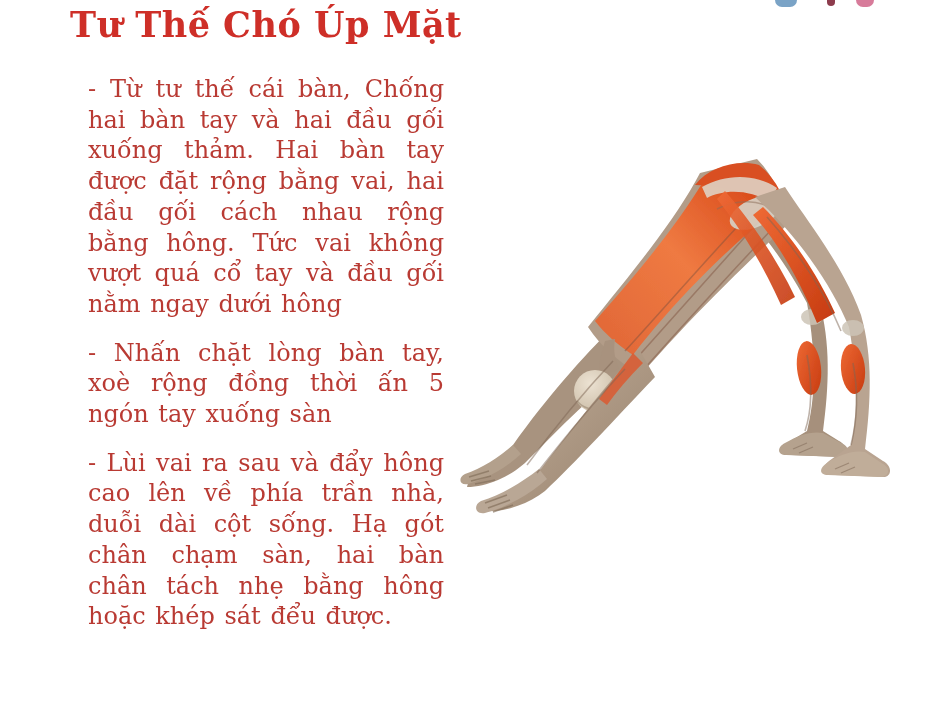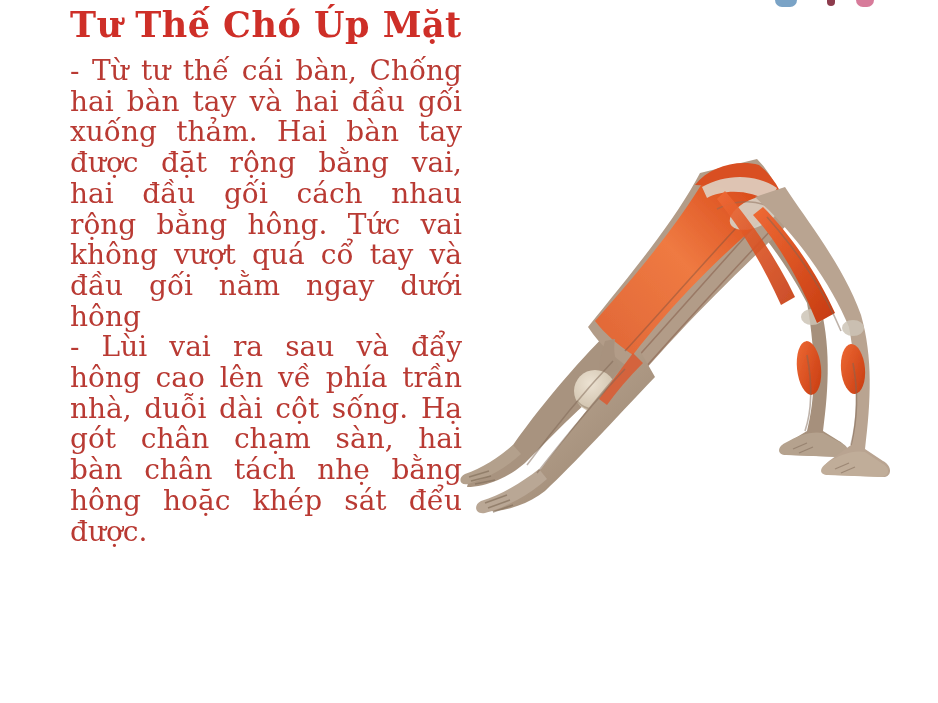--- a/index.html
+++ b/index.html
@@ -15,22 +15,22 @@
     font-family:"DejaVu Serif", serif;
     font-size:35px;font-weight:bold;
     color:var(--title,#ce2f28);
     letter-spacing:.5px;white-space:nowrap;
   }
   .text-col{
     position:absolute;left:70px;top:56px;width:392px;
     color:var(--body,#b93a33);
   }
   .text-col p{
-    margin:0;
-    font-size:28px;line-height:30.7px;
+    margin:18px;
+    font-size:24px;line-height:30.7px;
     text-align:justify;text-align-last:left;
     word-spacing:2px;
   }
   .figure-wrap{
     position:absolute;left:455px;top:125px;width:470px;height:400px;
   }
   .figure-wrap svg{display:block;width:100%;height:100%;}
   
   .wm-frag{position:absolute;top:0;}
   .wm-blue{left:775px;width:22px;height:7px;background:var(--wm-blue,#7aa3c6);border-radius:0 0 9px 9px;}
@@ -41,20 +41,21 @@
 <body>
 
 <span class="wm-frag wm-blue"></span>
 <span class="wm-frag wm-red"></span>
 <span class="wm-frag wm-pink"></span>
 
 <h1 class="page-title">Tư Thế Chó Úp Mặt</h1>
 
 <div class="text-col">
   <p>- Từ tư thế cái bàn, Chống hai bàn tay và hai đầu gối xuống thảm. Hai bàn tay được đặt rộng bằng vai, hai đầu gối cách nhau rộng bằng hông. Tức vai không vượt quá cổ tay và đầu gối nằm ngay dưới hông</p>
+  <p>- Nhấn chặt lòng bàn tay, xoè rộng đồng thời ấn 5 ngón tay xuống sàn</p>
   <p>- Lùi vai ra sau và đẩy hông cao lên về phía trần nhà, duỗi dài cột sống. Hạ gót chân chạm sàn, hai bàn chân tách nhẹ bằng hông hoặc khép sát đểu được.</p>
 </div>
 
 <div class="figure-wrap">
   <svg viewBox="0 0 470 400" xmlns="http://www.w3.org/2000/svg">
     <defs>
       <filter id="soften" x="-5%" y="-5%" width="110%" height="110%">
         <feGaussianBlur stdDeviation="0.7"></feGaussianBlur>
       </filter>
       <linearGradient id="gradLat" x1="0" y1="1" x2="1" y2="0">

